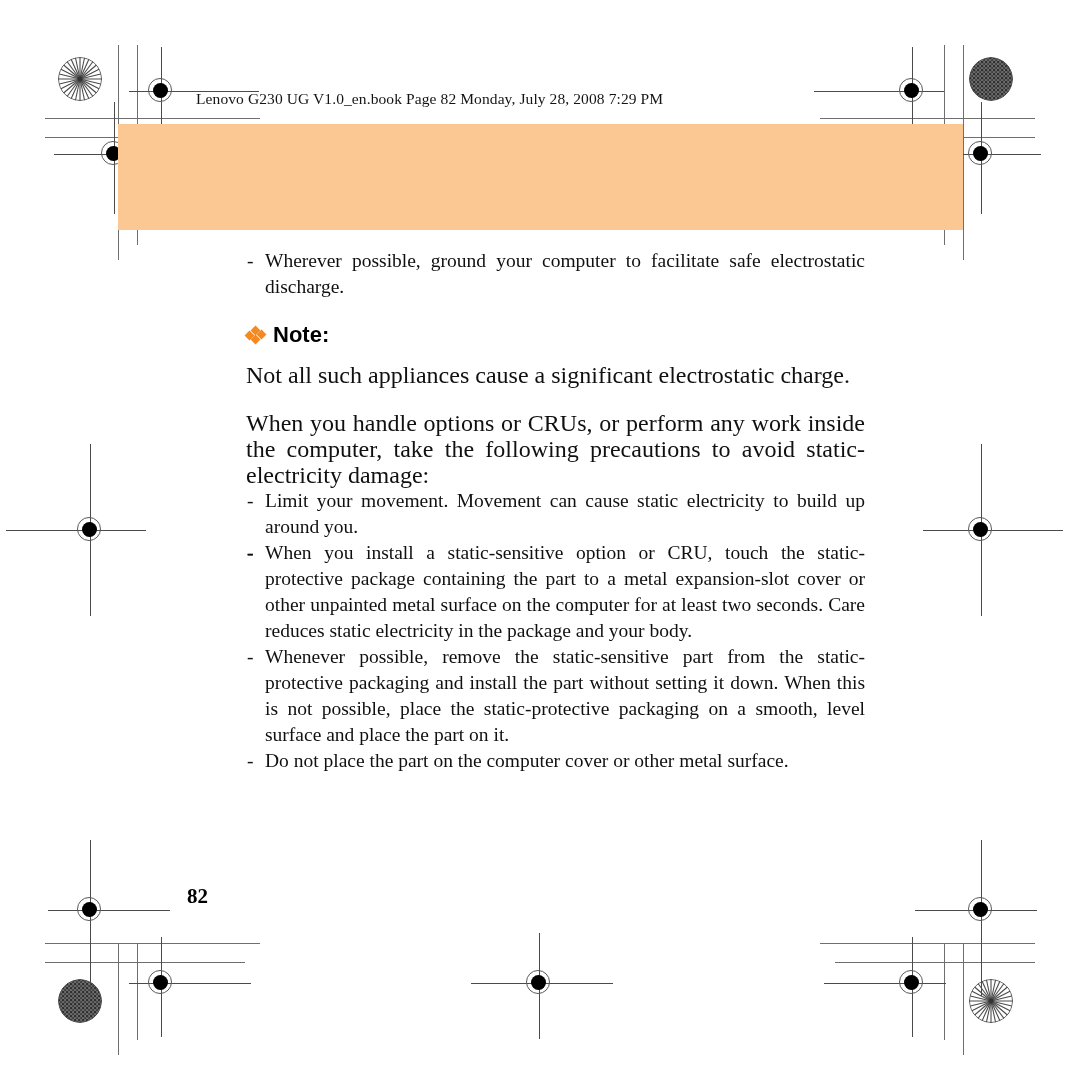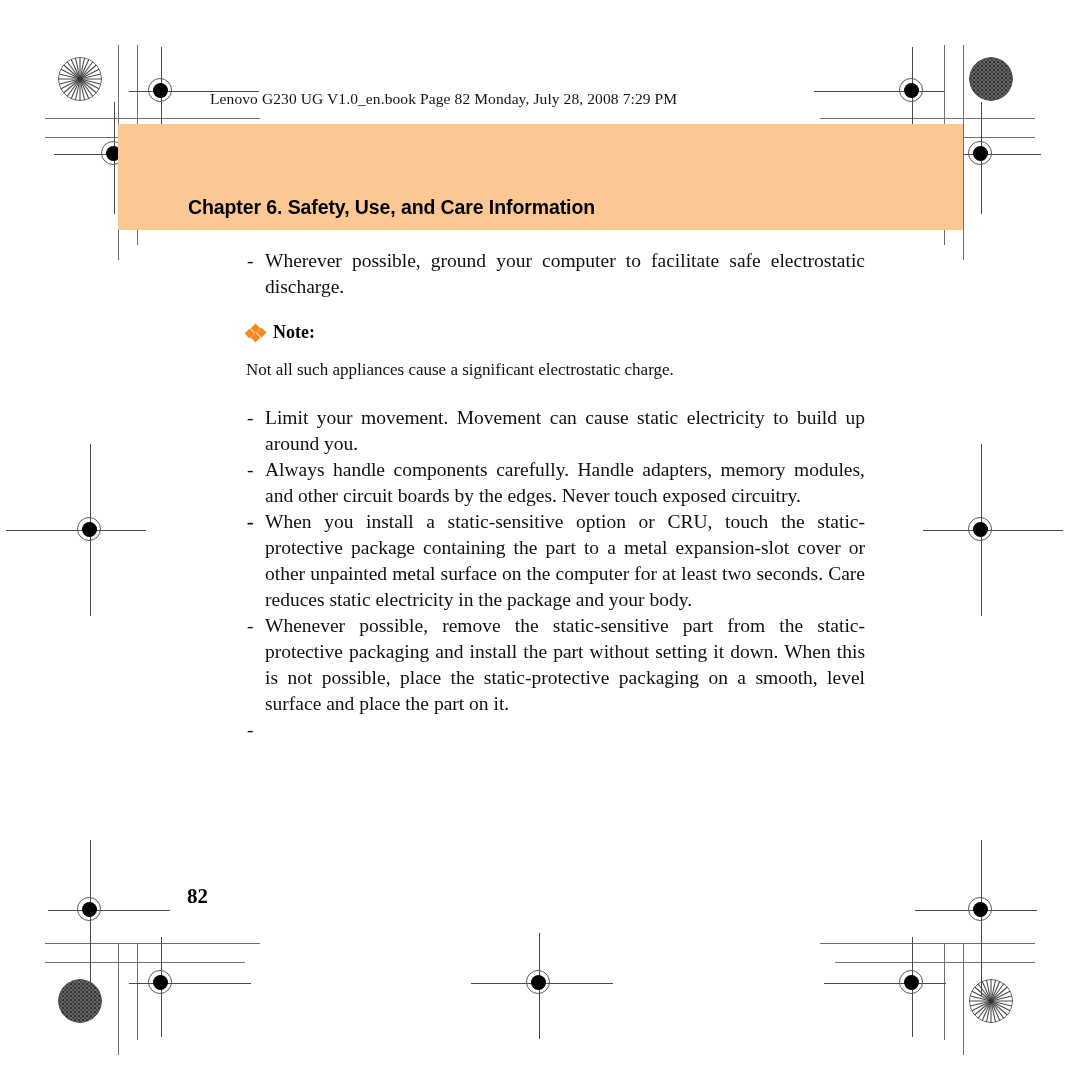--- a/index.html
+++ b/index.html
@@ -63,21 +63,21 @@
     width: 44px;
     height: 44px;
     border-radius: 50%;
     overflow: hidden;
   }
   .dot-circle svg { display: block; }
 
   
   .book-header {
     position: absolute;
-    left: 210px;
+    left: 196px;
     top: 90px;
     font-family: "Liberation Serif", "DejaVu Serif", serif;
     font-size: 15.5px;
     letter-spacing: 0.1px;
     color: #141414;
     white-space: nowrap;
   }
 
   
   .chapter-band {
@@ -102,21 +102,21 @@
 
   
   .content {
     position: absolute;
     left: 246px;
     top: 248px;
     width: 619px;
   }
 
   .para {
-    font-size: 17px;
+    font-size: 24px;
     line-height: 26px;
     text-align: justify;
     text-justify: inter-word;
     margin: 0;
     color: #101010;
   }
   .para.nojust { text-align: left; }
 
   
   .dash-item {
@@ -159,23 +159,23 @@
     width: 7px;
     height: 7px;
     background: #f5881f;
     transform: rotate(45deg);
   }
   .note-diamonds i.d1 { left: 0px;  top: 5px; }
   .note-diamonds i.d2 { left: 6px;  top: 0px; }
   .note-diamonds i.d3 { left: 6px;  top: 9px; }
   .note-diamonds i.d4 { left: 12px; top: 4px; }
   .note-label {
-    font-family: Liberation Serif, serif;
+    font-family: Liberation Sans, sans-serif;
     font-weight: bold;
-    font-size: 18px;
+    font-size: 22px;
     color: #000;
   }
 
   
   .folio {
     position: absolute;
     left: 187px;
     top: 884px;
     font-family: "Liberation Serif", "DejaVu Serif", serif;
     font-weight: bold;
@@ -374,21 +374,20 @@
   <div class="reg-target" style="left:513px; top:957px;">
     <div class="cy-long" style="top:-24px; height:106px;"></div>
     <div class="cx-long" style="left:-42px; width:142px;"></div>
     <div class="ring"></div>
       <div class="dot"></div>
   </div>
 
   <div class="book-header">Lenovo G230 UG V1.0_en.book  Page 82  Monday, July 28, 2008  7:29 PM</div>
 
   <div class="chapter-band"></div>
-  <div class="chapter-title">Chapter 6. Safety, Use, and Care Information</div>
 
   <div class="content">
 
     <p class="dash-item">
       <span class="dash">-</span>
       <span>Wherever possible, ground your computer to facilitate safe electrostatic discharge.</span>
     </p>
 
     <div class="spacer-md"></div>
 
@@ -401,46 +400,47 @@
       </span>
       <span class="note-label">Note:</span>
     </div>
 
     <div class="spacer-sm"></div>
 
     <p class="para nojust">Not all such appliances cause a significant electrostatic charge.</p>
 
     <div class="spacer-md"></div>
 
+    <p class="para">When you handle options or CRUs, or perform any work inside the computer, take the following precautions to avoid static-electricity damage:</p>
 
     <p class="dash-item">
       <span class="dash">-</span>
       <span>Limit your movement. Movement can cause static electricity to build up around you.</span>
     </p>
 
     <p class="dash-item">
       <span class="dash">-</span>
-      <span>Always handle components carefully. Handle adapters, memory modules, and other circuit boards by the edges. Never touch exposed circuitry.</span>
     </p>
 
     <p class="dash-item nojust">
       <span class="dash">-</span>
     </p>
 
     <p class="dash-item">
       <span class="dash">-</span>
       <span>When you install a static-sensitive option or CRU, touch the static-protective package containing the part to a metal expansion-slot cover or other unpainted metal surface on the computer for at least two seconds. Care reduces static electricity in the package and your body.</span>
     </p>
 
     <p class="dash-item">
       <span class="dash">-</span>
       <span>Whenever possible, remove the static-sensitive part from the static-protective packaging and install the part without setting it down. When this is not possible, place the static-protective packaging on a smooth, level surface and place the part on it.</span>
     </p>
 
     <p class="dash-item nojust">
       <span class="dash">-</span>
+      <span>Do not place the part on the computer cover or other metal surface.</span>
     </p>
 
   </div>
 
   <div class="folio">82</div>
 
 </div>
 
 </body></html>

